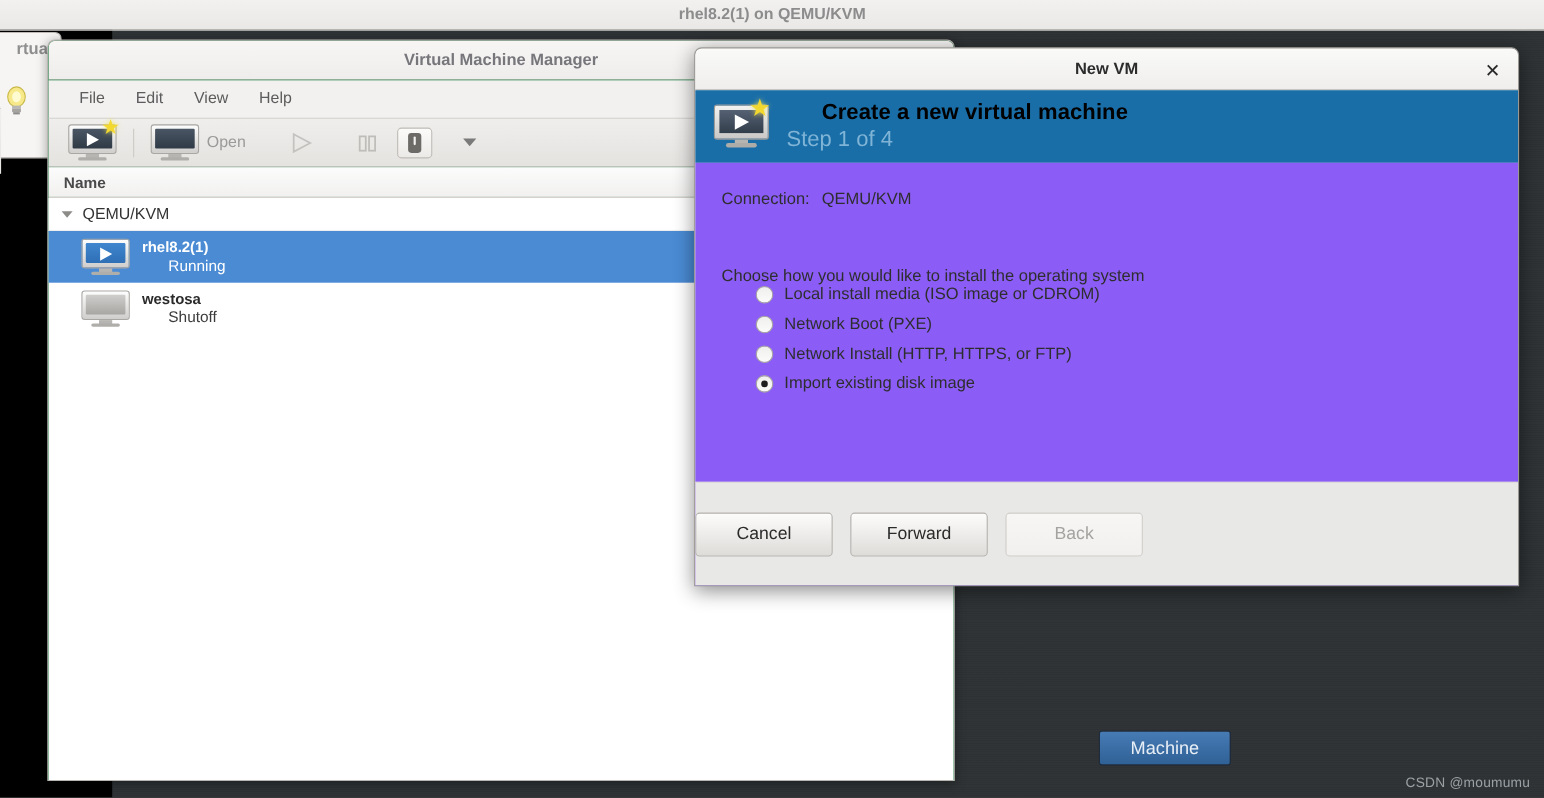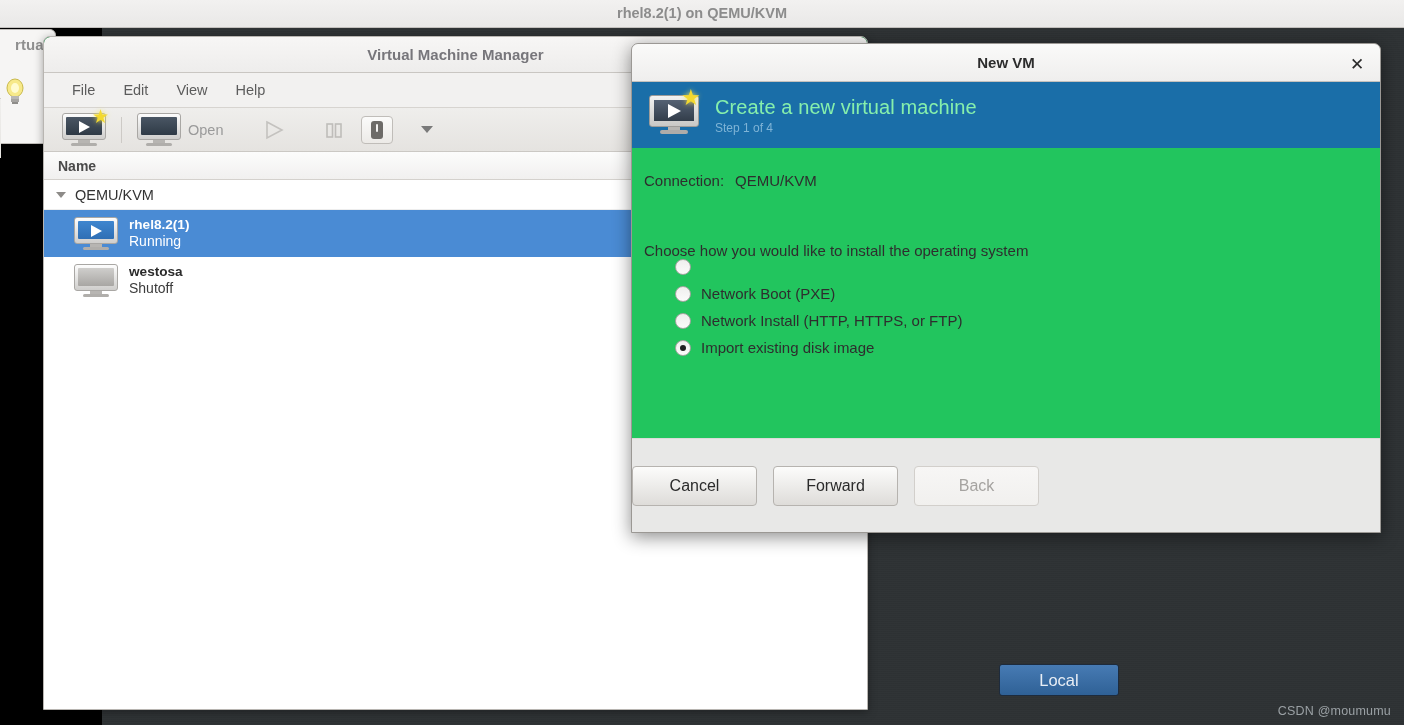--- a/index.html
+++ b/index.html
@@ -201,21 +201,21 @@
   .vm-row {
     height: 47px;
     display: flex;
     align-items: center;
     padding-left: 30px;
     gap: 11px;
   }
   .vm-row.selected { background: #4a8bd4; }
   .vm-texts { display: flex; flex-direction: column; justify-content: center; line-height: 1.22; }
   .vm-name { font-size: 13.6px; font-weight: bold; color: #2b2b2b; }
-  .vm-state { font-size: 14px; color: #3b3b3b; }
+  .vm-state { font-size: 14px; color: #3b3b3b; margin-left: 24px; }
   .vm-row.selected .vm-name, .vm-row.selected .vm-state { color: #ffffff; }
 
   
   .mon {
     position: relative;
     width: 44px; height: 34px;
   }
   .mon .case {
     position: absolute; left: 0; top: 0;
     width: 44px; height: 27px;
@@ -318,28 +318,28 @@
     border-top: 7.5px solid transparent;
     border-bottom: 7.5px solid transparent;
     border-left: 13px solid #fff;
   }
   .banner-icon .stand { position:absolute; left:19px; top:32px; width:12px; height:4px; background:#b7b5b2; }
   .banner-icon .base  { position:absolute; left:11px; top:35px; width:28px; height:4px; border-radius:2px; background:#aeaca9; }
   .banner-icon .star { right: -2px; top: -6px; font-size: 22px; width: 20px; height: 20px; }
 
   .banner-text { display: flex; flex-direction: column; gap: 2px; }
   .banner-h {
-    font-size: 20px; font-weight: normal; color: #86efac; letter-spacing: .1px;
-  }
-  .banner-sub { font-size: 12px; color: #7fb4d6; }
+    font-size: 20px; font-weight: bold; color: #000000; letter-spacing: .1px; margin-left: 32px;
+  }
+  .banner-sub { font-size: 20px; color: #7fb4d6; }
 
   .dlg-body {
-    padding: 24px 26px 0 12px;
+    padding: 24px 26px 0 24px;
     height: 456px;
-    background: #22c55e;
+    background: #8b5cf6;
   }
   .conn-line { font-size: 15px; color: #2e2e2e; margin-bottom: 53px; }
   .conn-line .val { margin-left: 11px; }
   .prompt { font-size: 15px; color: #2e2e2e; }
 
   .radios { padding-left: 31px; display: flex; flex-direction: column; gap: 10px; }
   .radio-row { display: flex; align-items: center; gap: 10px; }
   .radio-dot {
     width: 16px; height: 16px; border-radius: 50%;
     background: linear-gradient(180deg,#efefee 0%, #fbfbfa 100%);
@@ -518,21 +518,21 @@
           <div class="base"></div>
         </div>
         <div class="vm-texts">
           <span class="vm-name">westosa</span>
           <span class="vm-state">Shutoff</span>
         </div>
       </div>
     </div>
   </div>
 
-  <div class="unlock">Local</div>
+  <div class="unlock">Machine</div>
 
   <div class="dialog">
 
     <div class="dlg-titlebar">
       <div class="dlg-title">New VM</div>
       <div class="dlg-close">✕</div>
     </div>
 
     <div class="banner">
       <div class="banner-icon">
@@ -552,20 +552,21 @@
     <div class="dlg-body">
       <div class="conn-line">
         <span>Connection:</span><span class="val">QEMU/KVM</span>
       </div>
 
       <div class="prompt">Choose how you would like to install the operating system</div>
 
       <div class="radios">
         <label class="radio-row">
           <span class="radio-dot"></span>
+          <span class="radio-label">Local install media (ISO image or CDROM)</span>
         </label>
         <label class="radio-row">
           <span class="radio-dot"></span>
           <span class="radio-label">Network Boot (PXE)</span>
         </label>
         <label class="radio-row">
           <span class="radio-dot"></span>
           <span class="radio-label">Network Install (HTTP, HTTPS, or FTP)</span>
         </label>
         <label class="radio-row checked">

